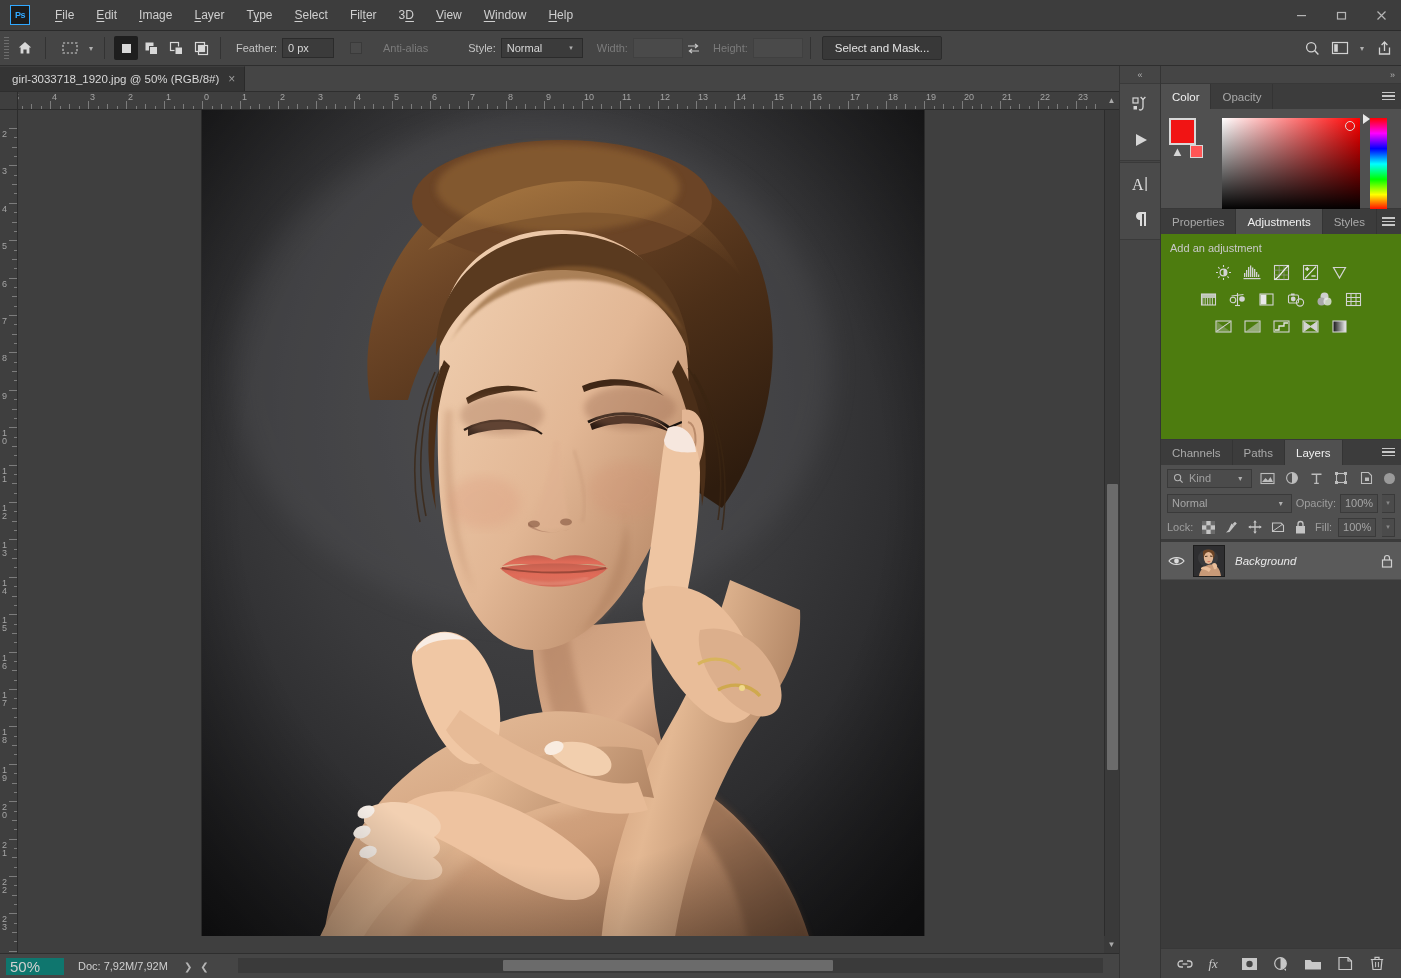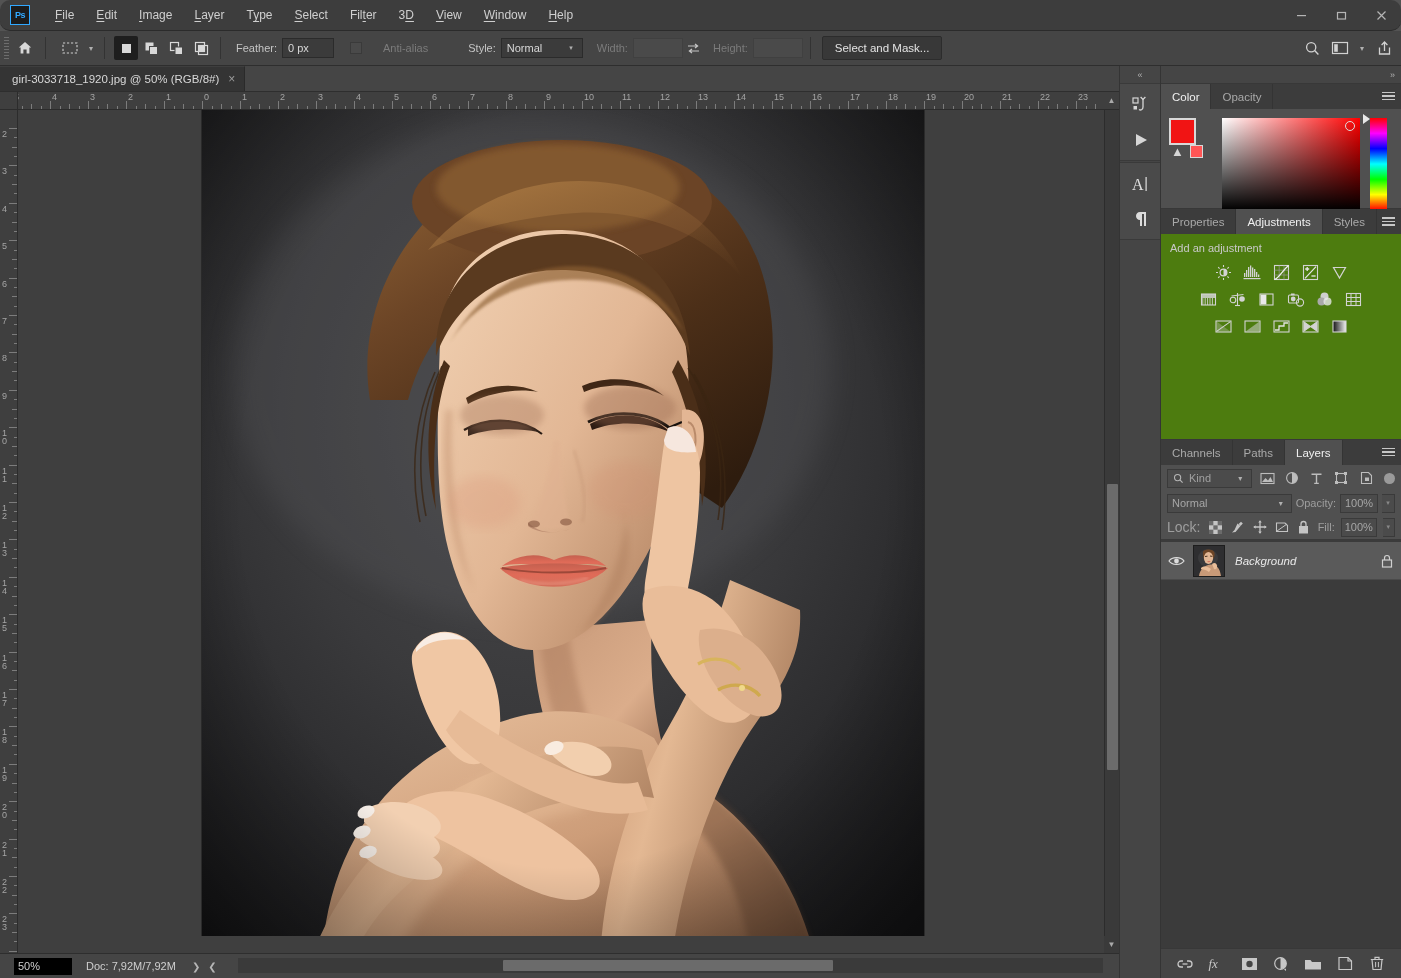--- a/index.html
+++ b/index.html
@@ -12,21 +12,21 @@
     color: #c9c9c9;
     -webkit-font-smoothing: antialiased;
   }
   .app { position: relative; width: 1401px; height: 978px; background: #535353; }
 
   
   .titlebar {
     position: absolute; top: 0; left: 0; width: 1401px; height: 31px;
     background: #3d3d3d;
     border-bottom: 1px solid #2b2b2b;
-    display: flex; align-items: center; border-radius: 10px;
+    display: flex; align-items: center;
   }
   .ps-logo {
     width: 20px; height: 20px; margin-left: 10px; margin-right: 14px;
     background: #1c1c1c; border: 1px solid #31a8ff;
     color: #31a8ff; font-size: 9px; font-weight: bold;
     display: flex; align-items: center; justify-content: center;
     letter-spacing: -0.5px;
   }
   .menubar { display: flex; align-items: center; gap: 0; }
   .menu-item {
@@ -163,22 +163,22 @@
     font-size: 8px; color: #aaa; background: #3a3a3a;
   }
 
   
   .statusbar {
     position: absolute; bottom: 0; left: 0; width: 1119px; height: 25px;
     background: #454545; border-top: 1px solid #2e2e2e;
     display: flex; align-items: center;
   }
   .zoomfield {
-    width: 58px; height: 17px; margin-left: 14px; background: #000000;
-    color: #cfcfcf; font-size: 11px; display: flex; align-items: center; padding-left: 4px;
+    width: 58px; height: 17px; margin-left: 6px; background: #0f766e;
+    color: #cfcfcf; font-size: 15px; display: flex; align-items: center; padding-left: 4px;
   }
   .docinfo { font-size: 11px; color: #cfcfcf; margin-left: 14px; white-space: nowrap; }
   .status-arrow { font-size: 10px; color: #b5b5b5; margin-left: 16px; }
   .hsb {
     position: absolute; left: 238px; right: 16px; top: 4px; height: 15px;
     background: #3a3a3a;
   }
   .hsb .thumb {
     position: absolute; left: 265px; top: 2px; width: 330px; height: 11px;
     background: #6b6b6b; border-radius: 1px;
@@ -280,21 +280,21 @@
     padding: 0 4px; font-size: 11px; color: #a6a6a6;
   }
   .op-label { font-size: 11px; color: #9e9e9e; }
   .op-field {
     width: 38px; height: 19px; background: #4b4b4b; border: 1px solid #3a3a3a;
     font-size: 11px; color: #a6a6a6; display: flex; align-items: center; justify-content: center;
   }
   .op-spin { width: 13px; height: 19px; background: #4b4b4b; border: 1px solid #3a3a3a;
     border-left: none; display: flex; align-items: center; justify-content: center; color: #888; font-size: 7px; }
   .lay-lock { display: flex; align-items: center; height: 24px; padding: 0 6px; gap: 6px; }
-  .lock-label { font-size: 14px; color: #9e9e9e; margin-right: 1px; }
+  .lock-label { font-size: 11px; color: #9e9e9e; margin-right: 1px; }
   .lock-ic { width: 17px; height: 17px; display: flex; align-items: center; justify-content: center; color: #c4c4c4; }
   .layer-list { flex: 1; background: #3b3b3b; border-top: 1px solid #3a3a3a; padding-top: 2px; }
   .layer-row {
     display: flex; align-items: center; height: 38px; background: #5a5a5a;
     margin: 0; padding: 0 8px 0 4px; gap: 6px; border-bottom: 1px solid #4a4a4a;
   }
   .eye { width: 22px; display: flex; align-items: center; justify-content: center; color: #d8d8d8; }
   .layer-thumb {
     width: 32px; height: 32px; border: 1px solid #1d1d1d; background: #2b2b2b;
     overflow: hidden; position: relative; flex-shrink: 0;

